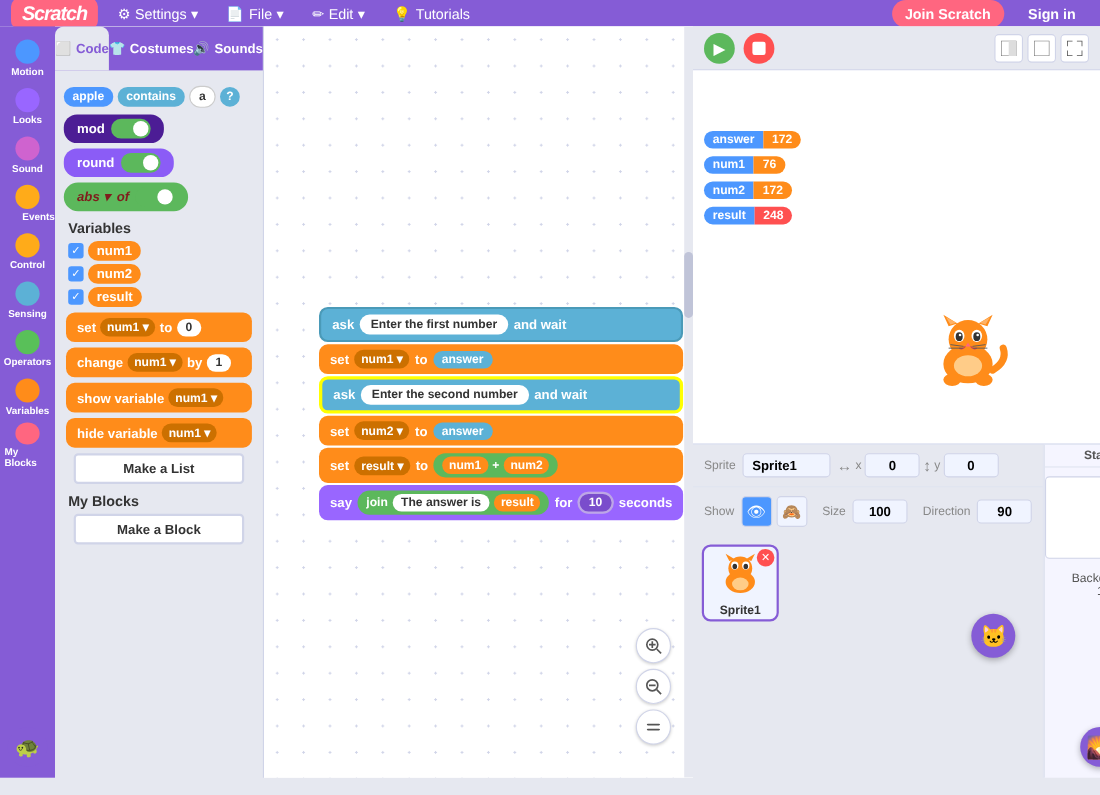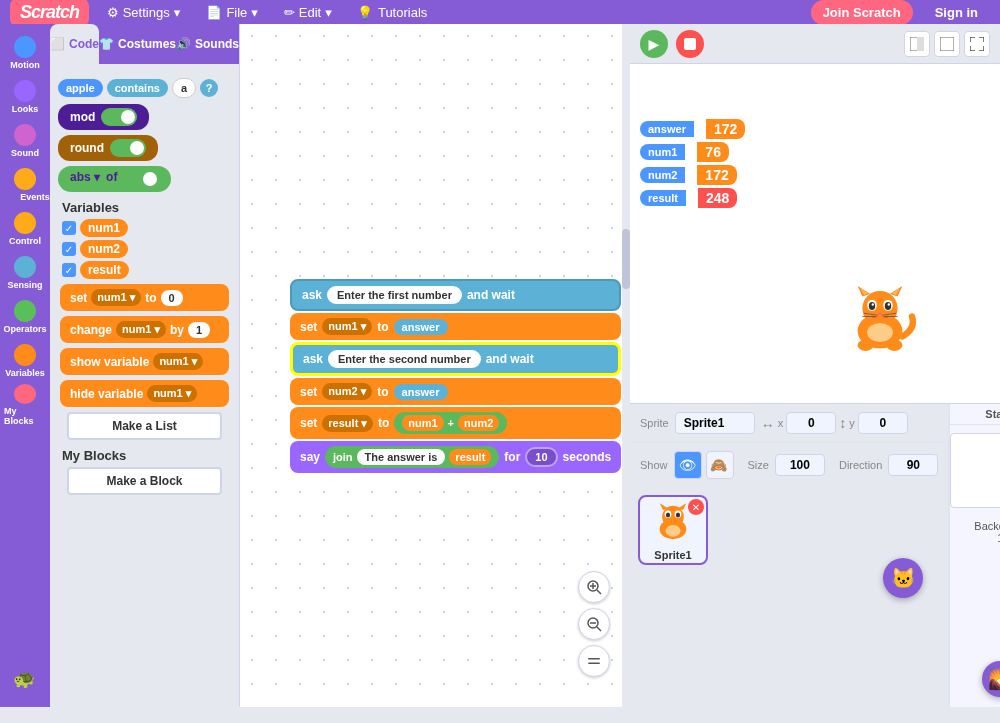--- a/index.html
+++ b/index.html
@@ -294,22 +294,21 @@
       background: #4c97ff;
       color: white;
       padding: 2px 8px;
       border-radius: 8px 0 0 8px;
       font-size: 11px;
     }
     .vm-value {
       color: white;
       padding: 2px 8px;
       border-radius: 0 8px 8px 0;
-      font-size: 14px;
-      margin-left: 12px;
+      font-size: 11px;
     }
     .vm-orange { background: #ff8c1a; }
     .vm-red { background: #ff5050; }
 
     
     .speech-bubble {
       position: absolute;
       background: white;
       border: 2px solid #d0d4e8;
       border-radius: 12px;
@@ -598,28 +597,28 @@
       </div>
 
       <div style="display:flex;align-items:center;gap:6px;margin:5px 0;">
         <div style="background:#4c1d95;border-radius:12px;padding:4px 12px;color:white;font-size:12px;font-weight:700;display:flex;align-items:center;gap:6px;">
           <span>mod</span>
           <div class="toggle-pill"></div>
         </div>
       </div>
 
       <div style="display:flex;align-items:center;gap:6px;margin:5px 0;">
-        <div style="background:#a16207;border-radius:12px;padding:4px 12px;color:white;font-size:12px;font-weight:700;display:flex;align-items:center;gap:6px;">
+        <div style="background:#8b5cf6;border-radius:12px;padding:4px 12px;color:white;font-size:12px;font-weight:700;display:flex;align-items:center;gap:6px;">
           <span>round</span>
           <div class="toggle-pill"></div>
         </div>
       </div>
 
       <div style="display:flex;align-items:center;gap:6px;margin:5px 0;">
-        <div style="background:#5cb85c;border-radius:20px;padding:4px 12px;color:#4c1d95;font-size:12px;font-weight:700;display:flex;gap:6px;">
+        <div style="background:#5cb85c;border-radius:20px;padding:4px 12px;color:#7f1d1d;font-size:12px;font-weight:700;display:flex;align-items:center;gap:6px;font-style:italic;">
           <span>abs ▾</span>
           <span>of</span>
           <div class="toggle-pill"></div>
         </div>
       </div>
 
       <div class="section-title">Variables</div>
 
       <div class="var-row">
         <div class="var-check">✓</div>

